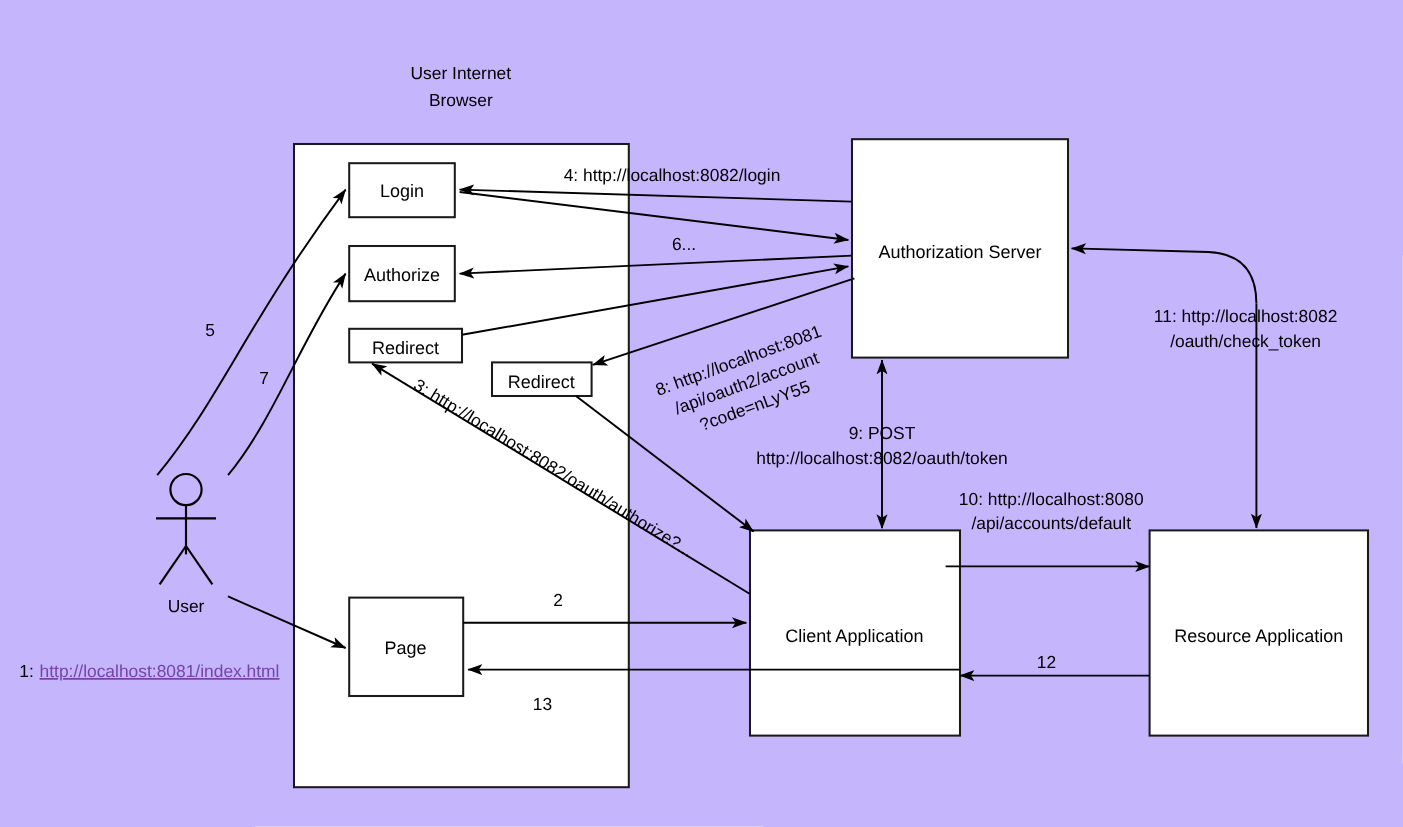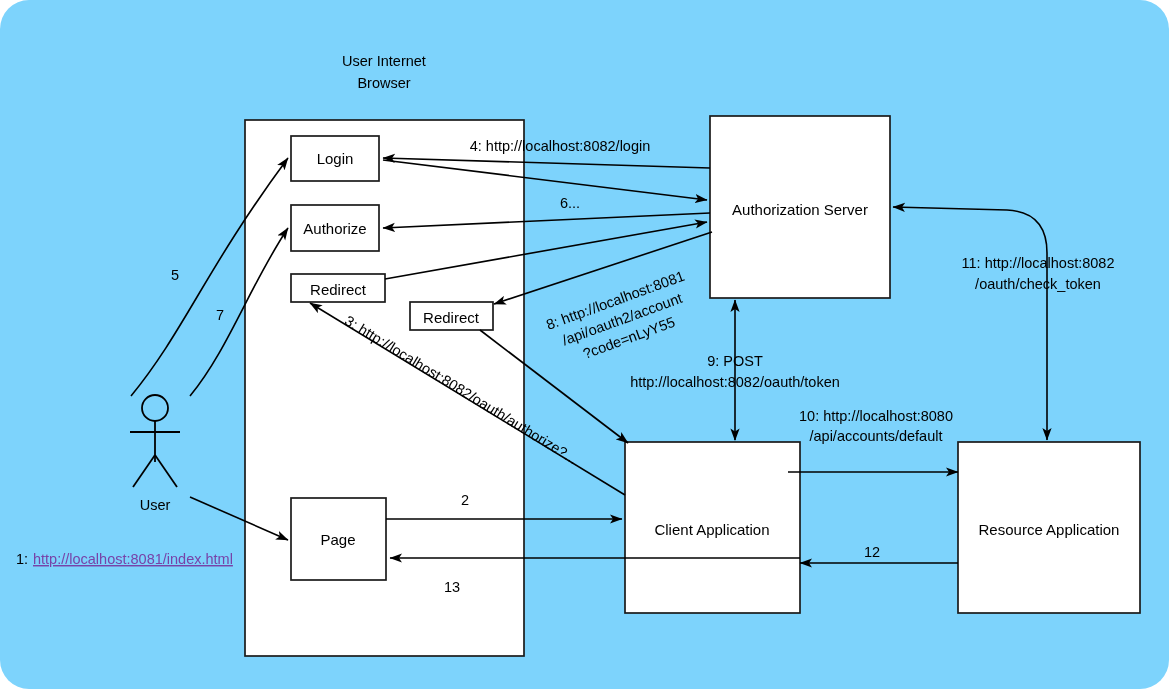--- a/index.html
+++ b/index.html
@@ -1,18 +1,18 @@
 <!DOCTYPE html>
 <html><head>
 <meta charset="utf-8">
 <style>
   html,body{margin:0;padding:0;background:#ffffff;}
   body{width:1169px;height:689px;overflow:hidden;
        font-family:"Liberation Sans","DejaVu Sans",sans-serif;}
-  #diagram{position:relative;width:1169px;height:689px;background:#7dd3fc;border-radius:29px;}
+  #diagram{position:relative;width:1169px;height:689px;background:#c4b5fd;}
   svg{position:absolute;top:0;left:0;width:1169px;height:689px;}
   text{font-family:"Liberation Sans","DejaVu Sans",sans-serif;fill:#000;}
   .lbl{font-size:14.5px;}
   .boxlbl{font-size:15px;}
   .title{font-size:14.5px;}
   .link{fill:#7743a8;text-decoration:underline;}
   .ln{stroke:#000;fill:none;stroke-width:1.6;}
   .bx{stroke:#1a1a1a;fill:#ffffff;stroke-width:1.7;}
   .fig{stroke:#000;fill:none;stroke-width:1.8;}
 </style>

